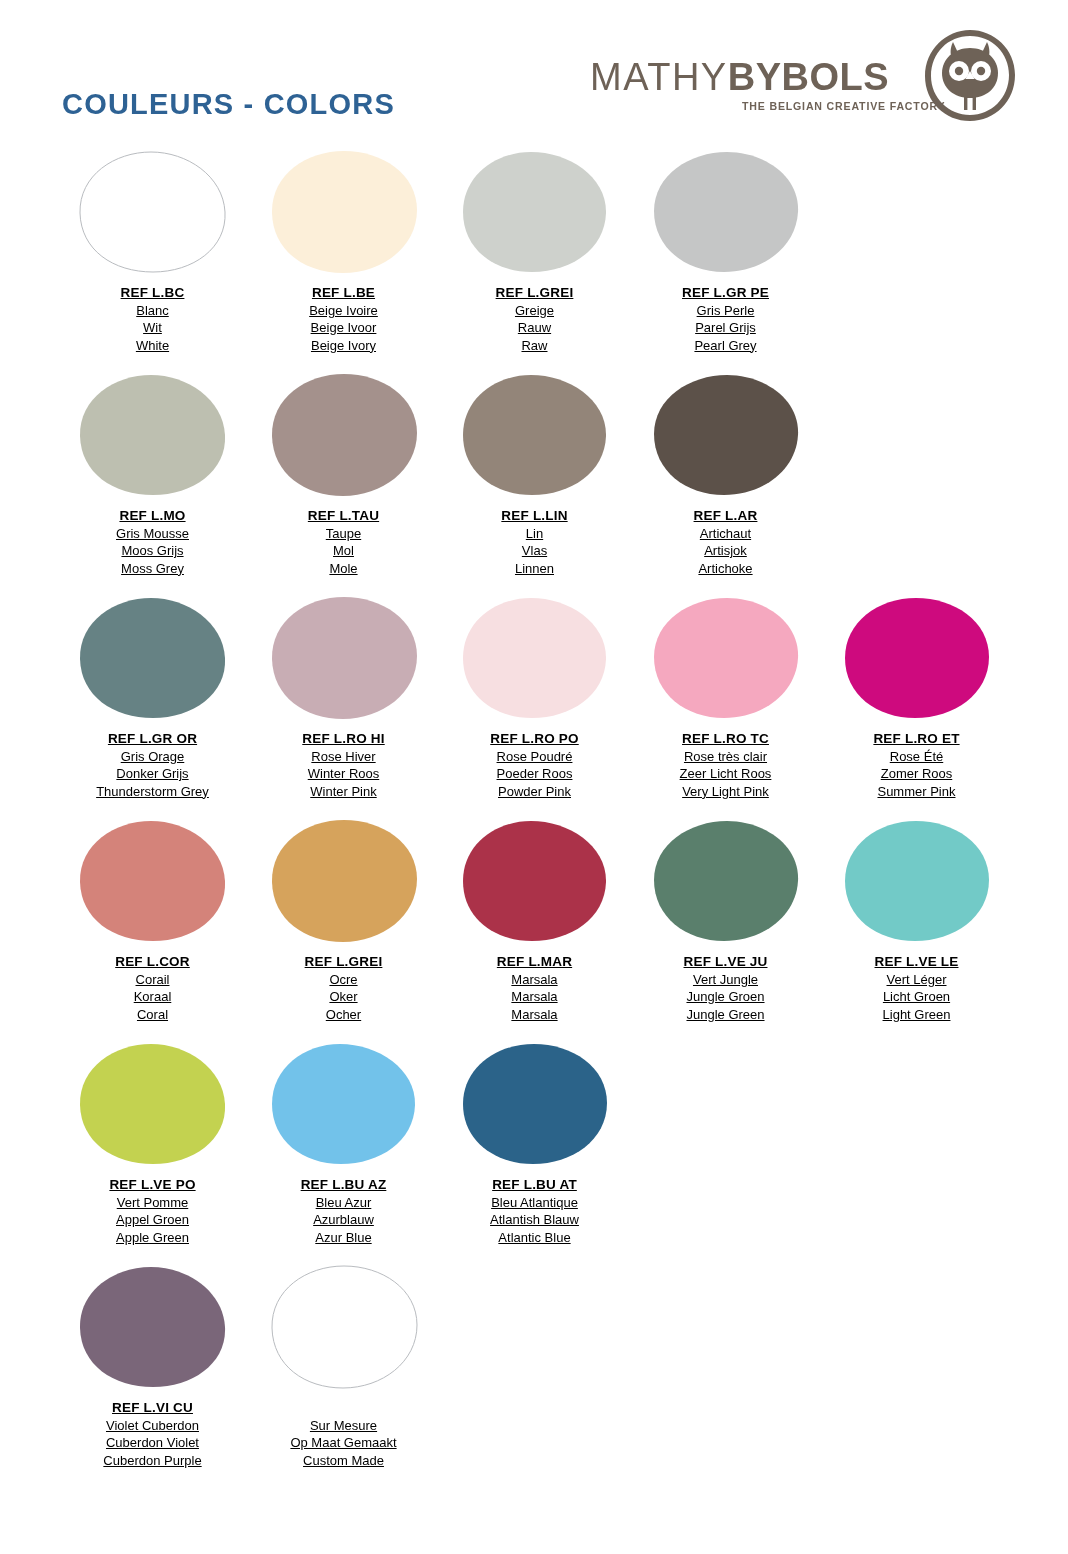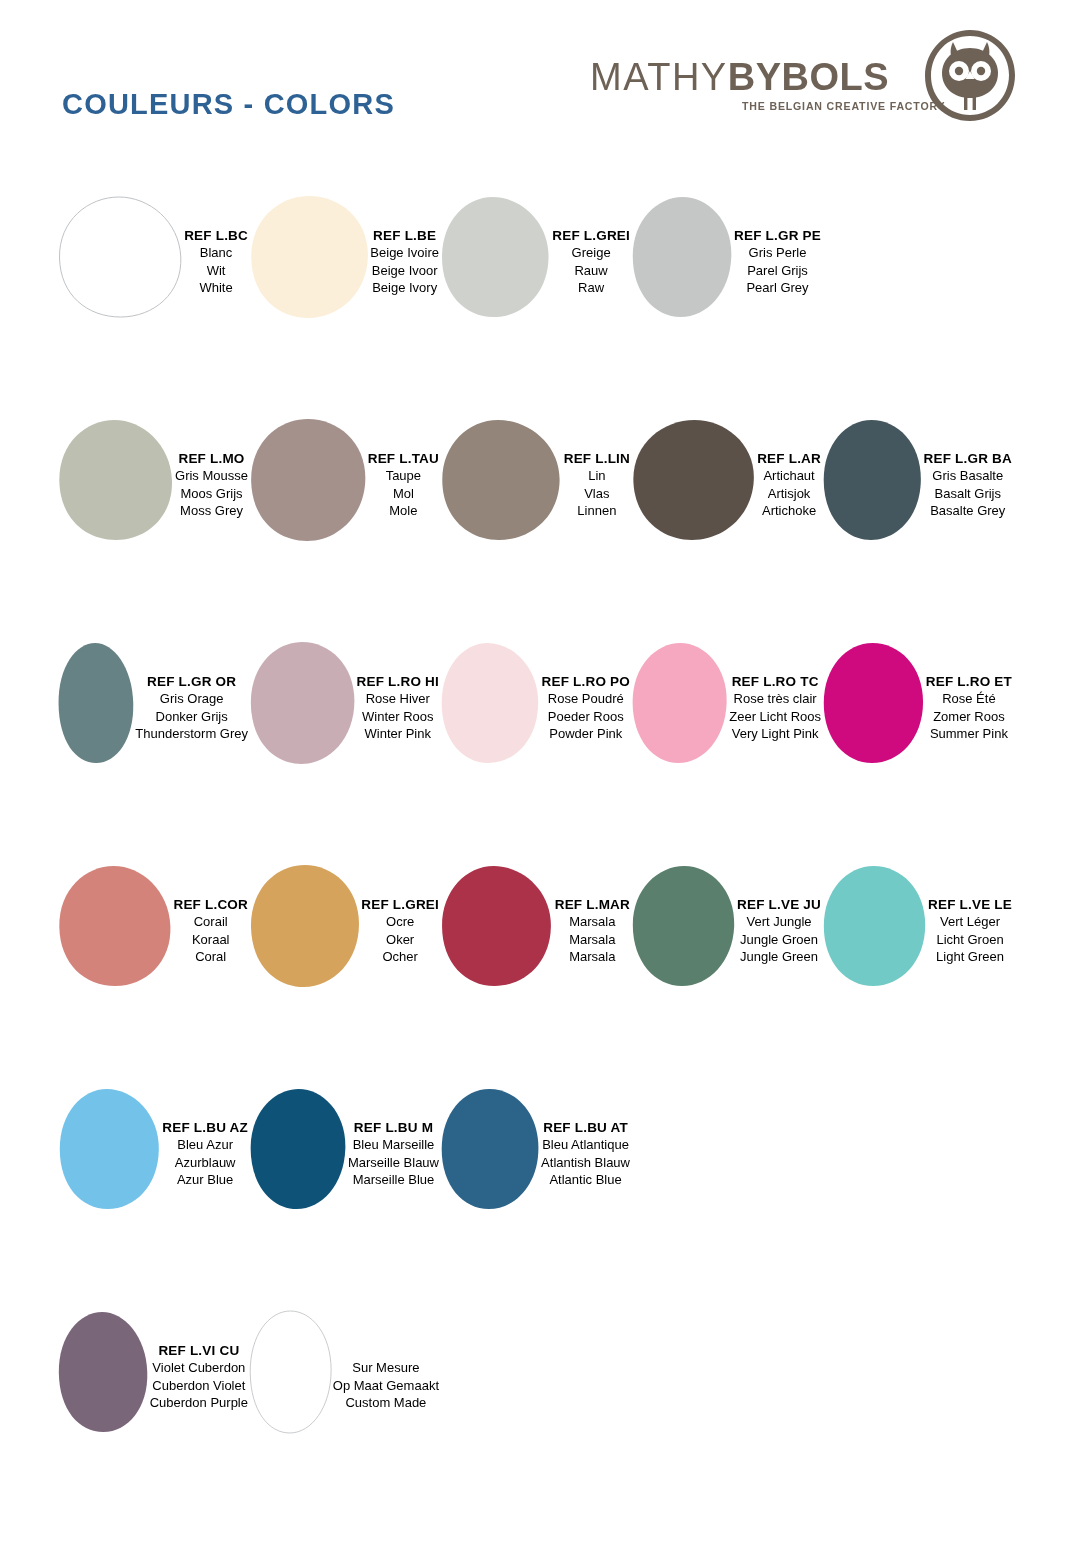--- a/index.html
+++ b/index.html
@@ -93,22 +93,23 @@
   }
   .row {
     display: flex;
     width: 1068px;
     height: 223px;
   }
   .cell {
     width: 191px;
     margin-left: 0;
     display: flex;
-    flex-direction: row;
+    flex-direction: column;
     align-items: center;
+    text-decoration: underline;
   }
   .row { padding-left: 57px; }
   .cell + .cell { margin-left: 0px; }
 
   .swatch-wrap {
     width: 152px;
     height: 124px;
     display: flex;
     align-items: center;
     justify-content: center;
@@ -273,33 +274,20 @@
           <path d="M77 2 C114 2 150 26 148 62 C146 98 112 122 74 122 C36 122 4 98 4 61 C4 25 40 2 77 2 Z" fill="#5c5149"></path>
         </svg>
       </div>
       <div class="labels">
         <div class="ref">REF L.AR</div>
         <div class="name">Artichaut</div>
         <div class="name">Artisjok</div>
         <div class="name">Artichoke</div>
       </div>
     </div>
-    <div class="cell">
-      <div class="swatch-wrap">
-        <svg class="swatch" viewBox="0 0 152 124" preserveAspectRatio="none">
-          <path d="M75 2 C113 2 148 25 148 61 C148 98 113 122 74 122 C36 122 4 99 4 62 C4 26 37 2 75 2 Z" fill="#44565e"></path>
-        </svg>
-      </div>
-      <div class="labels">
-        <div class="ref">REF L.GR BA</div>
-        <div class="name">Gris Basalte</div>
-        <div class="name">Basalt Grijs</div>
-        <div class="name">Basalte Grey</div>
-      </div>
-    </div>
   </div>
 
   <div class="row">
     <div class="cell">
       <div class="swatch-wrap">
         <svg class="swatch" viewBox="0 0 152 124" preserveAspectRatio="none">
           <path d="M74 2 C110 2 146 26 148 62 C150 98 116 122 76 122 C36 122 4 100 3 63 C2 25 38 2 74 2 Z" fill="#668284"></path>
         </svg>
       </div>
       <div class="labels">
@@ -428,46 +416,46 @@
         <div class="name">Licht Groen</div>
         <div class="name">Light Green</div>
       </div>
     </div>
   </div>
 
   <div class="row">
     <div class="cell">
       <div class="swatch-wrap">
         <svg class="swatch" viewBox="0 0 152 124" preserveAspectRatio="none">
+          <path d="M74 2 C110 2 146 26 148 62 C150 98 116 122 76 122 C36 122 4 100 3 63 C2 25 38 2 74 2 Z" fill="#c3d250"></path>
+        </svg>
+      </div>
+      <div class="labels">
+        <div class="ref">REF L.VE PO</div>
+        <div class="name">Vert Pomme</div>
+        <div class="name">Appel Groen</div>
+        <div class="name">Apple Green</div>
+      </div>
+    </div>
+    <div class="cell">
+      <div class="swatch-wrap">
+        <svg class="swatch" viewBox="0 0 152 124" preserveAspectRatio="none">
           <path d="M72 2 C110 2 148 27 147 63 C146 99 112 122 73 122 C35 122 4 99 4 62 C4 26 36 2 72 2 Z" fill="#72c2ea"></path>
         </svg>
       </div>
       <div class="labels">
         <div class="ref">REF L.BU AZ</div>
         <div class="name">Bleu Azur</div>
         <div class="name">Azurblauw</div>
         <div class="name">Azur Blue</div>
       </div>
     </div>
     <div class="cell">
       <div class="swatch-wrap">
         <svg class="swatch" viewBox="0 0 152 124" preserveAspectRatio="none">
-          <path d="M77 2 C114 2 150 26 148 62 C146 98 112 122 74 122 C36 122 4 98 4 61 C4 25 40 2 77 2 Z" fill="#0e5278"></path>
-        </svg>
-      </div>
-      <div class="labels">
-        <div class="ref">REF L.BU M</div>
-        <div class="name">Bleu Marseille</div>
-        <div class="name">Marseille Blauw</div>
-        <div class="name">Marseille Blue</div>
-      </div>
-    </div>
-    <div class="cell">
-      <div class="swatch-wrap">
-        <svg class="swatch" viewBox="0 0 152 124" preserveAspectRatio="none">
           <path d="M75 2 C113 2 148 25 148 61 C148 98 113 122 74 122 C36 122 4 99 4 62 C4 26 37 2 75 2 Z" fill="#2b6389"></path>
         </svg>
       </div>
       <div class="labels">
         <div class="ref">REF L.BU AT</div>
         <div class="name">Bleu Atlantique</div>
         <div class="name">Atlantish Blauw</div>
         <div class="name">Atlantic Blue</div>
       </div>
     </div>

